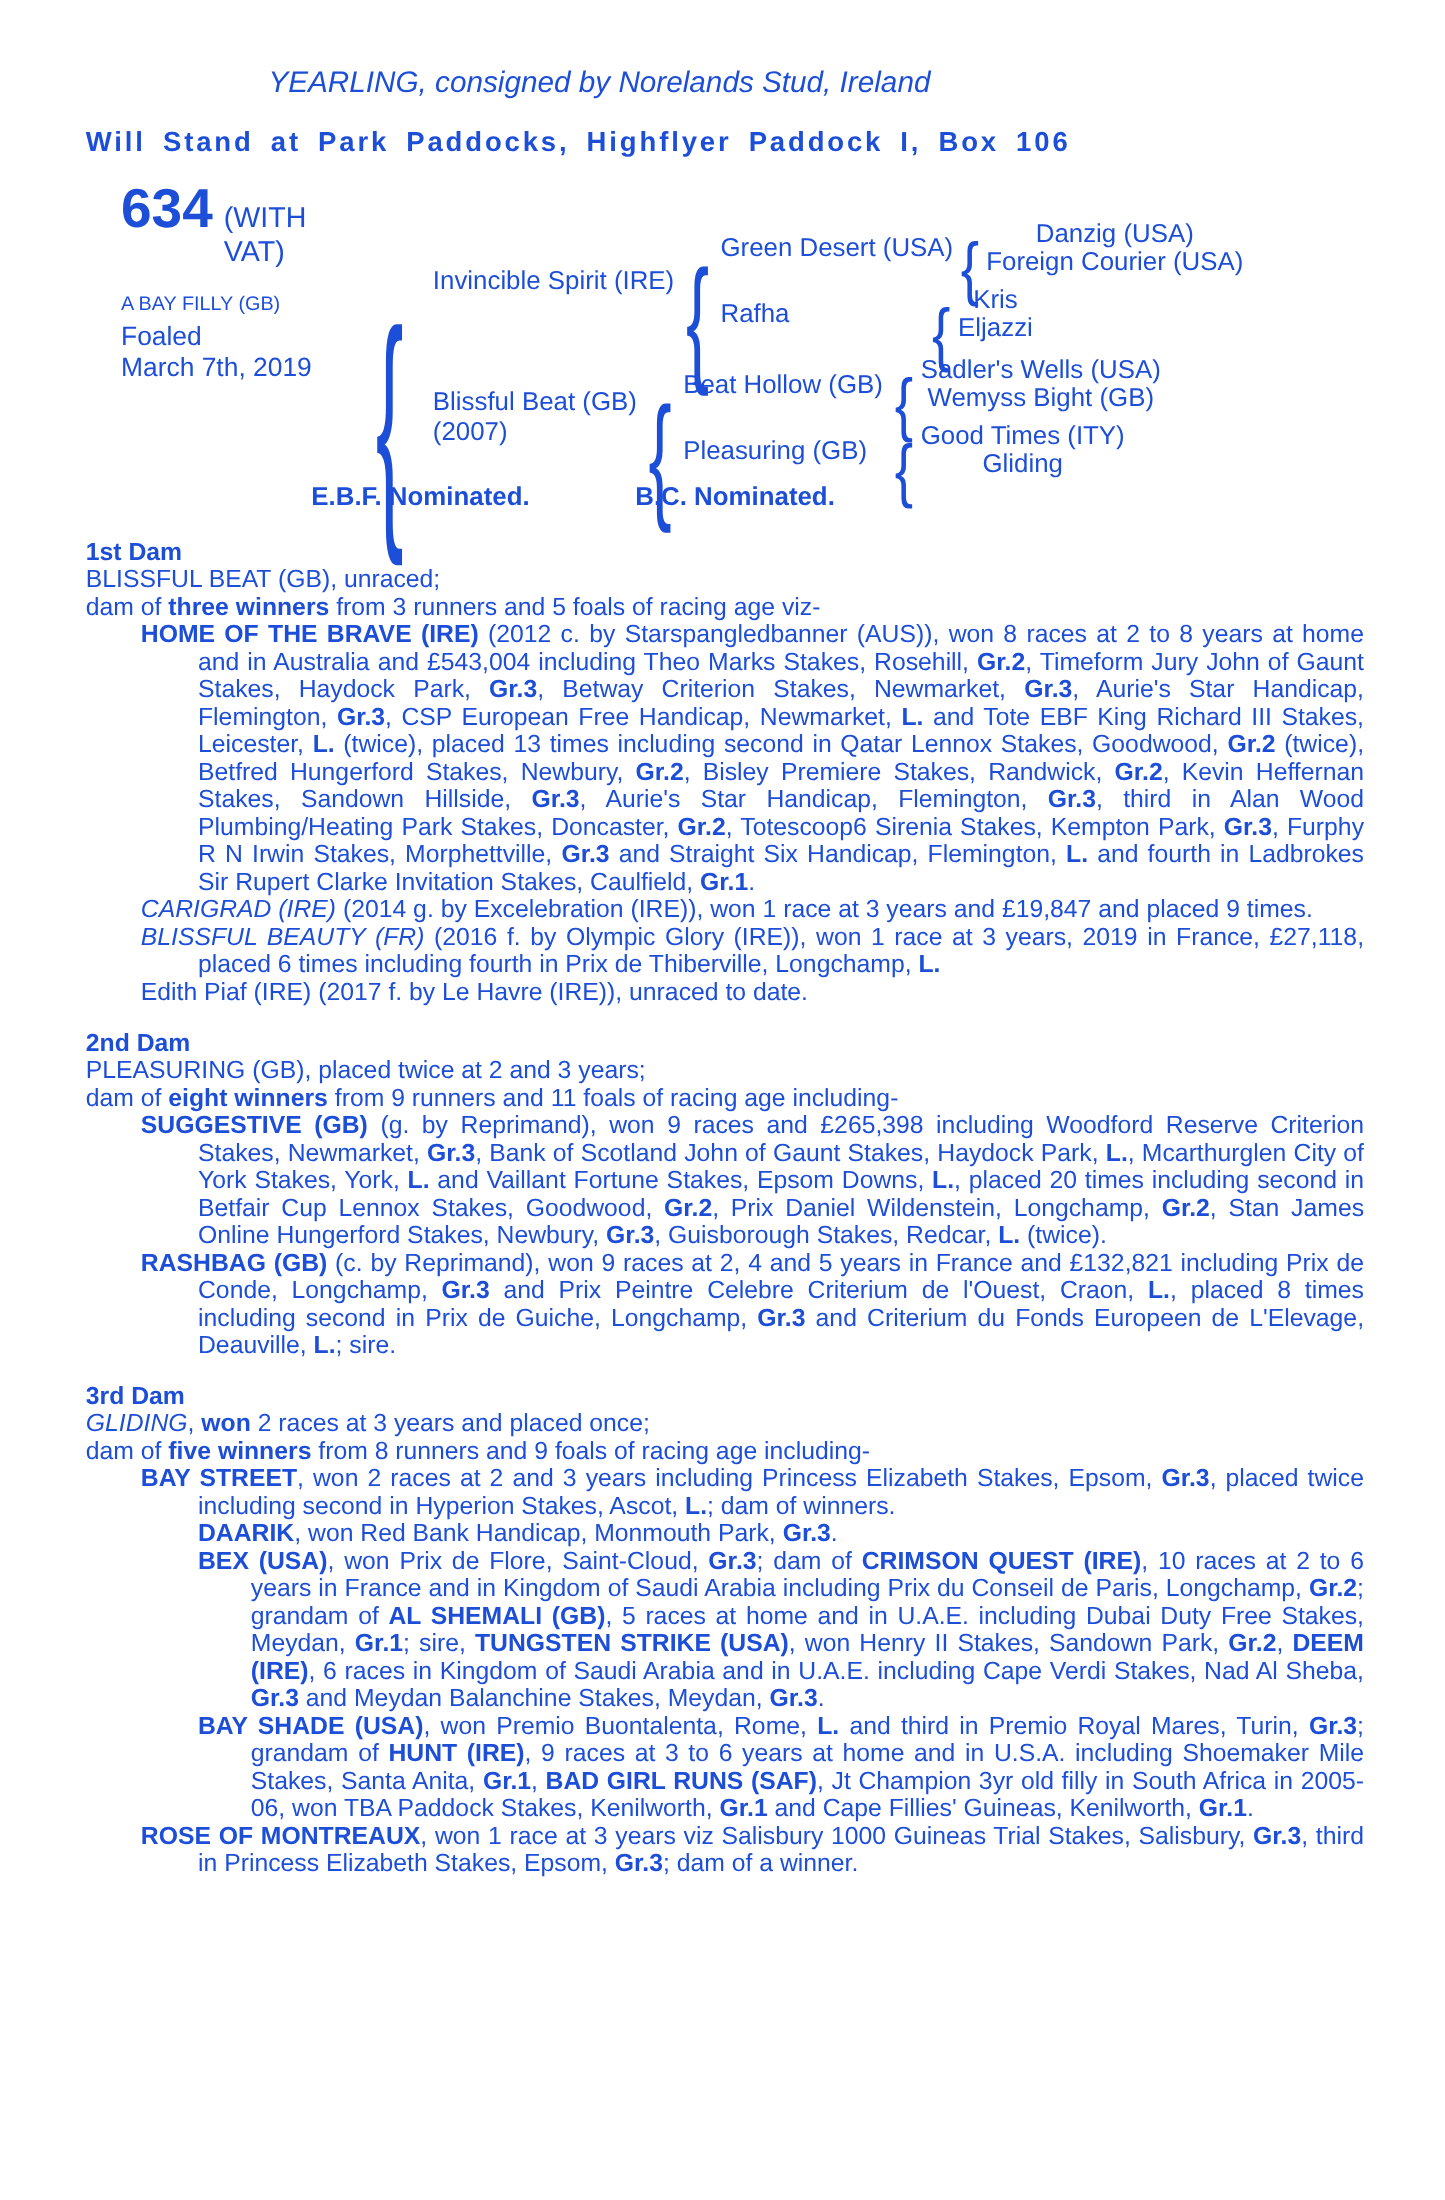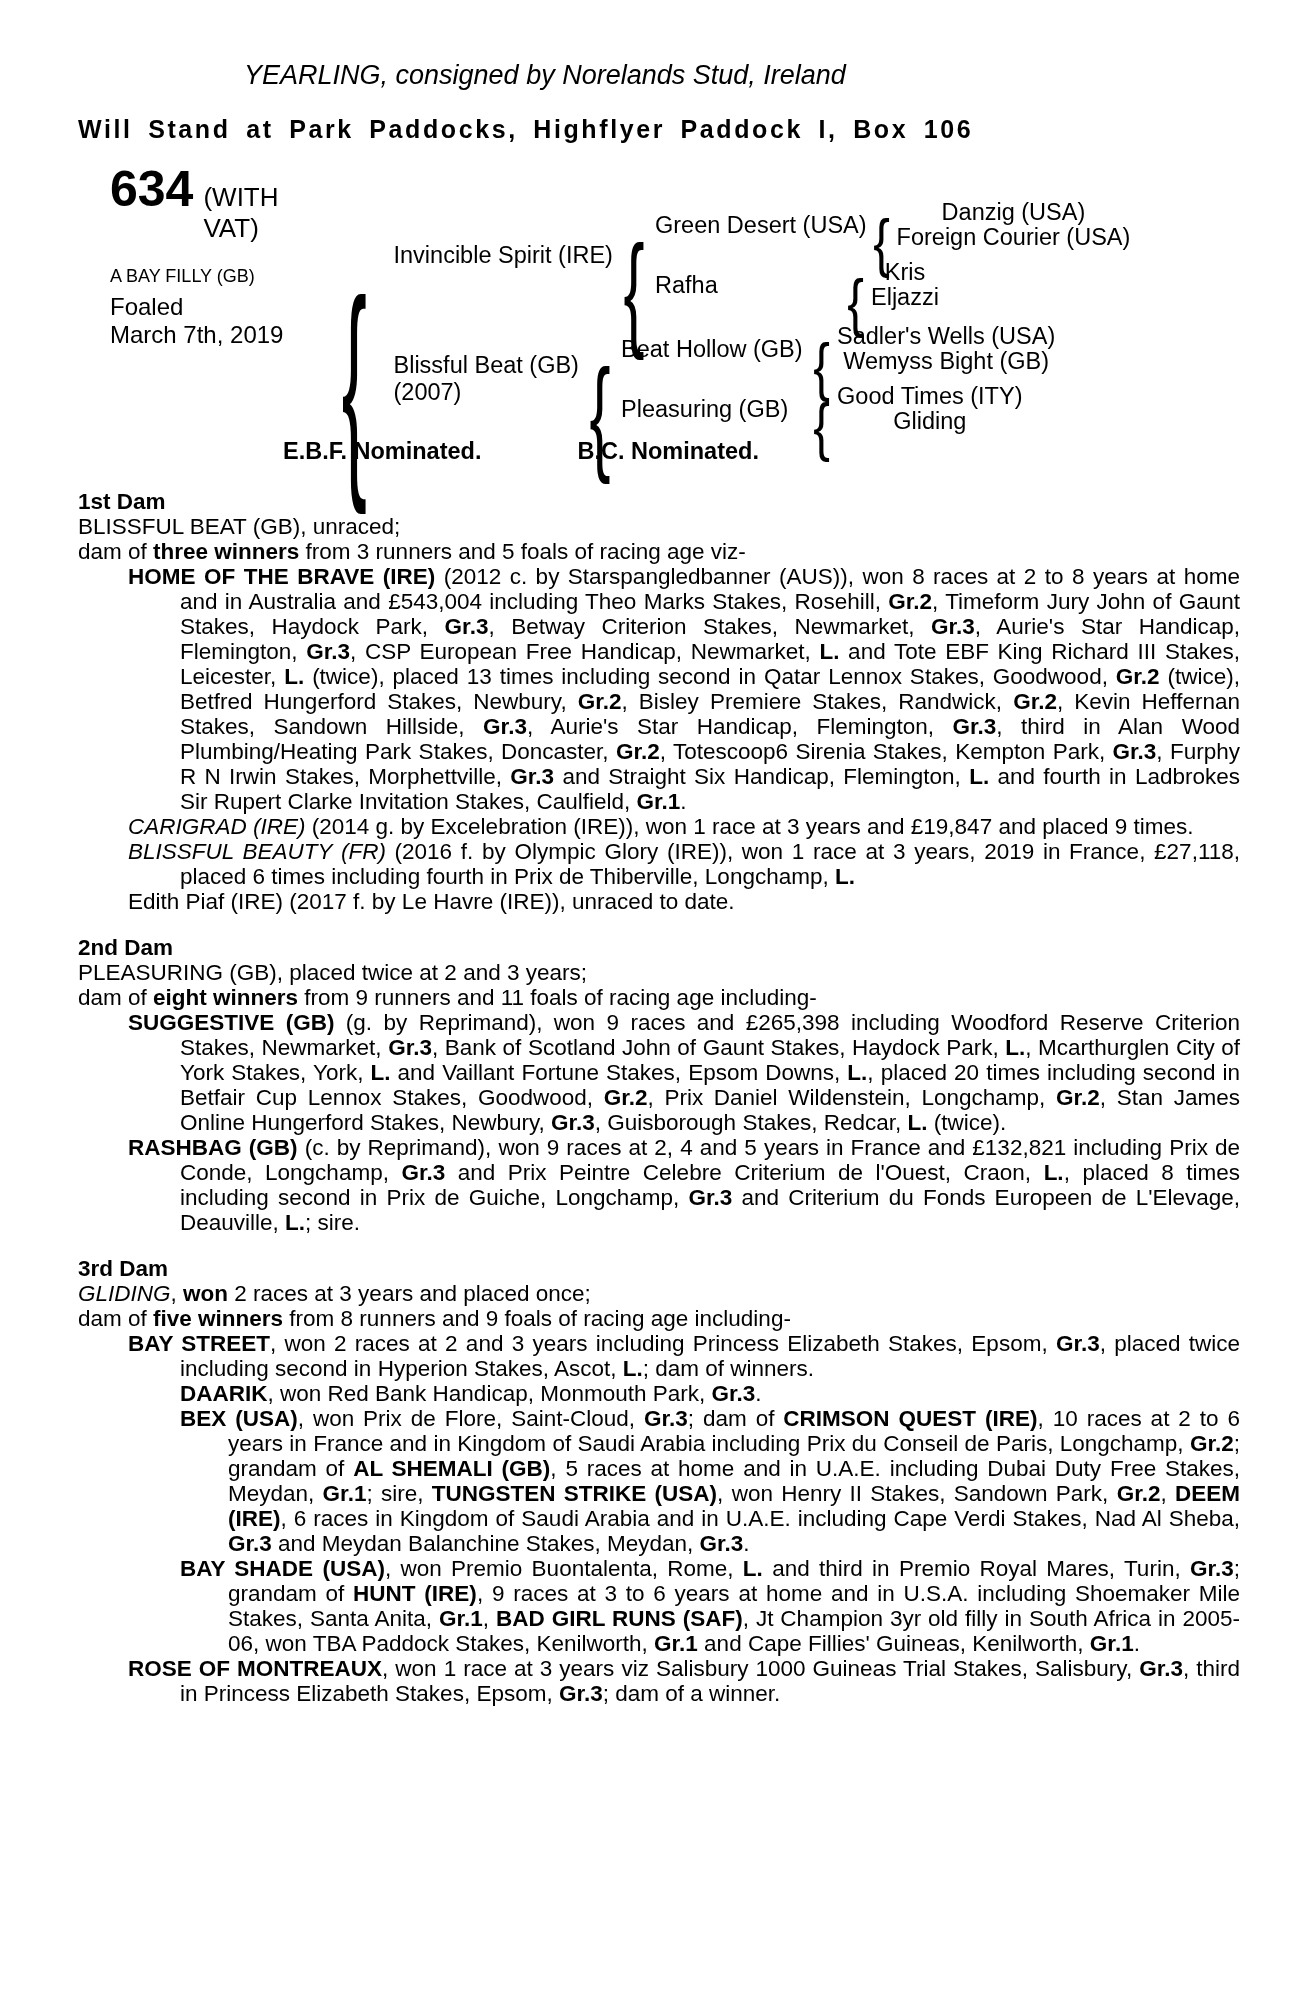--- a/index.html
+++ b/index.html
@@ -1,19 +1,19 @@
 <!DOCTYPE html>
 <html><head>
 <meta charset="utf-8">
 <style>
   html,body{margin:0;padding:0;background:#888;}
   .page{
     position:relative;
     width:1314px;height:2000px;
-    background:#ffffff;color:#000000;
+    background:#ffffff;color:#1d4ed8;
     font-family:"Liberation Sans","DejaVu Sans",sans-serif;
     margin:0 auto;overflow:hidden;
   }
   .content{position:absolute;left:78px;top:60px;width:1162px;}
   .consign{font-style:italic;font-size:27px;margin:0 0 0 166px;white-space:nowrap;}
   .stand{font-weight:bold;font-size:25px;letter-spacing:2.6px;word-spacing:6px;margin-top:24px;white-space:nowrap;}
   
   .ped{display:flex;margin-top:16px;margin-left:32px;}
   .lot{flex:0 0 205px;}
   .lotnum-row{display:flex;align-items:baseline;gap:10px;}

